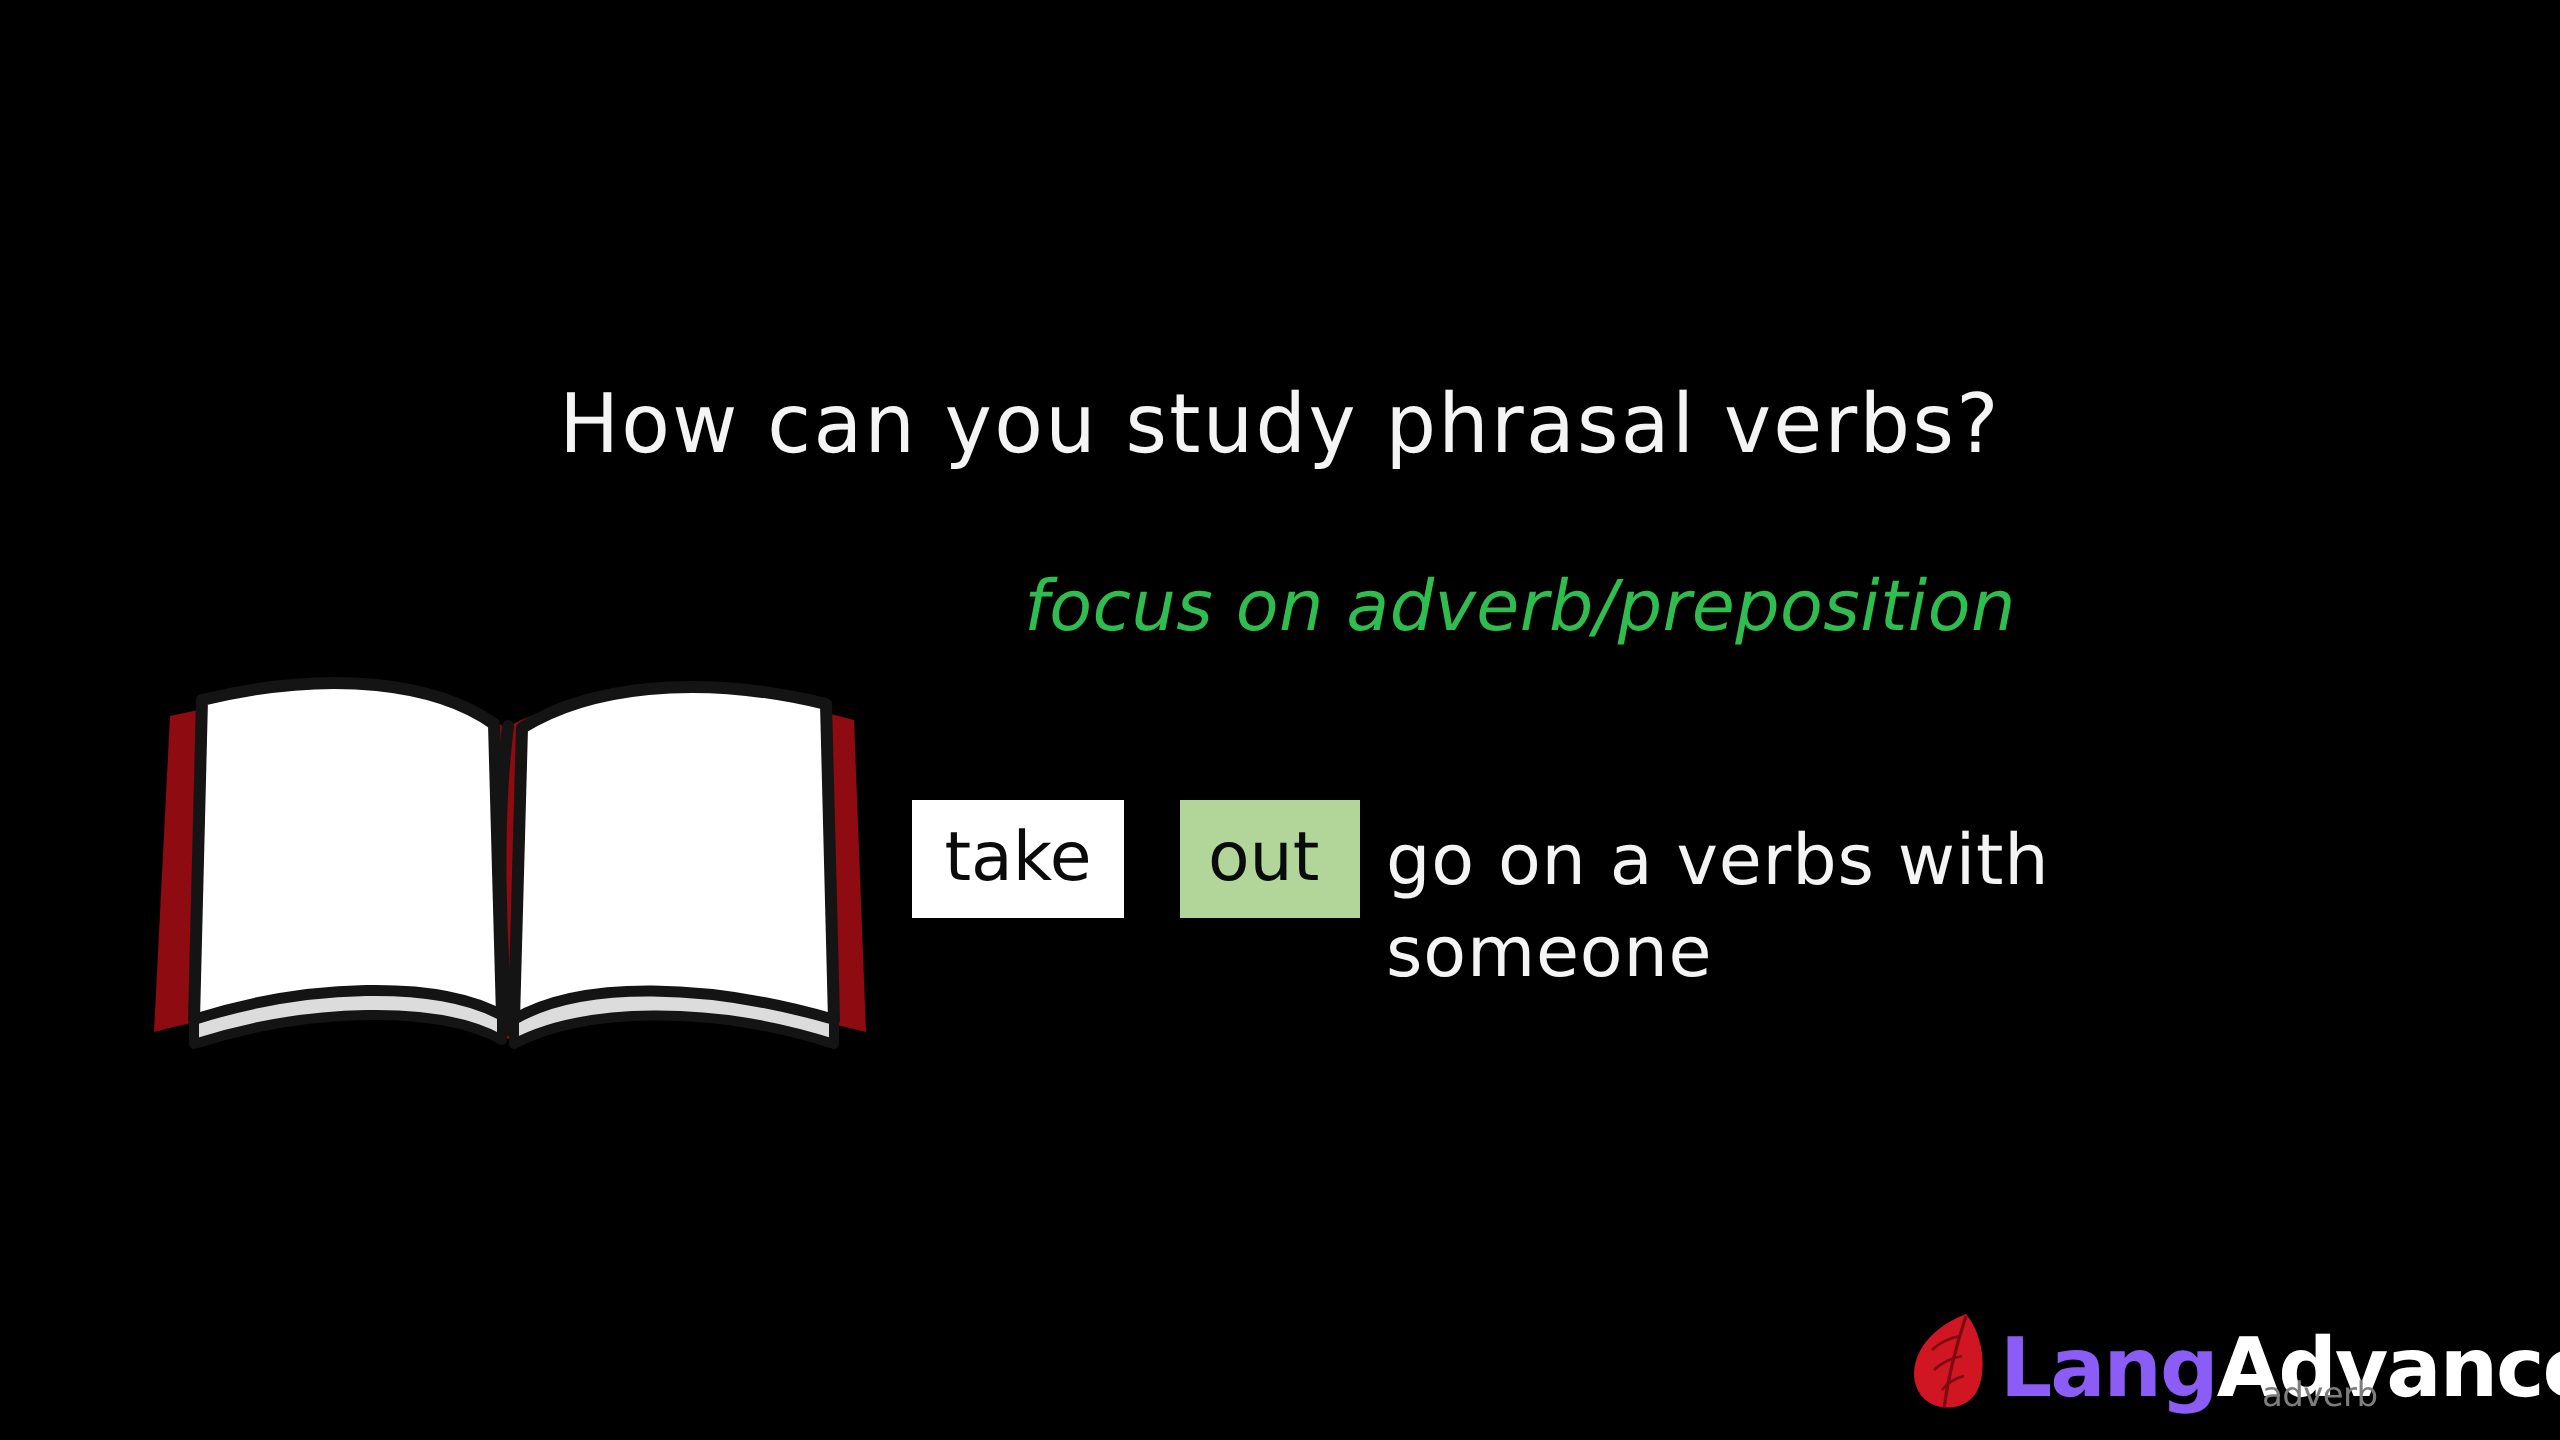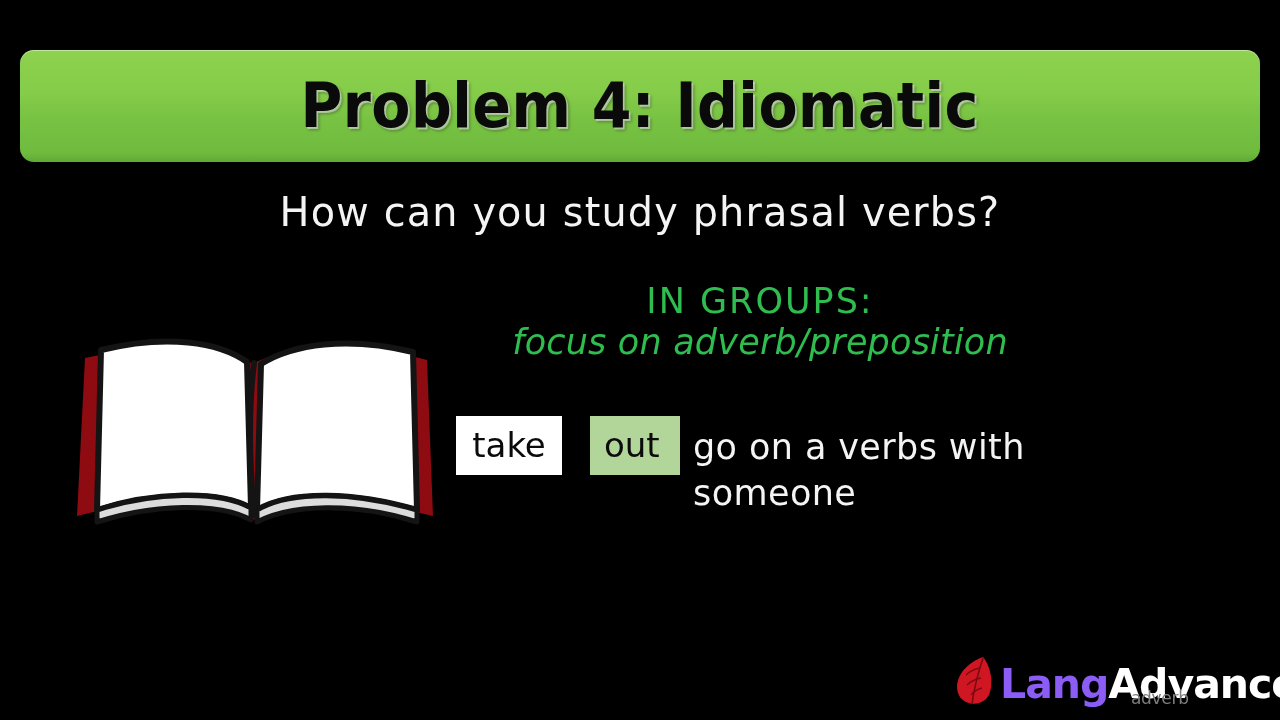--- a/index.html
+++ b/index.html
@@ -90,21 +90,21 @@
     letter-spacing: 0.2px;
     line-height: 1.25;
     white-space: nowrap;
     font-style: italic;
   }
 
   
   .example {
     position: absolute;
     left: 456px;
-    top: 416px;
+    top: 400px;
     width: 780px;
   }
   .example-row {
     display: flex;
     align-items: flex-start;
   }
   .chip {
     font-family: "DejaVu Sans", sans-serif;
     font-size: 34px;
     line-height: 1;
@@ -173,28 +173,24 @@
     font-size: 17px;
     color: #7d7d7d;
     letter-spacing: -0.3px;
   }
 </style>
 </head>
 <body>
 
 <div class="slide">
 
-  <div class="title-banner">
-    <div class="title-text">Problem 4: Idiomatic</div>
-  </div>
 
   <div class="question">How can you study phrasal verbs?</div>
 
   <div class="green-block">
-    <div class="green-line-1">IN GROUPS:</div>
     <div class="green-line-2">focus on adverb/preposition</div>
   </div>
 
   <div class="example">
     <div class="example-row">
       <span class="chip chip-white">take</span>
       <span class="chip chip-green">out</span>
       <span class="definition">
         <span class="dline">go on a verbs with</span>
         <span class="dline">someone</span>

